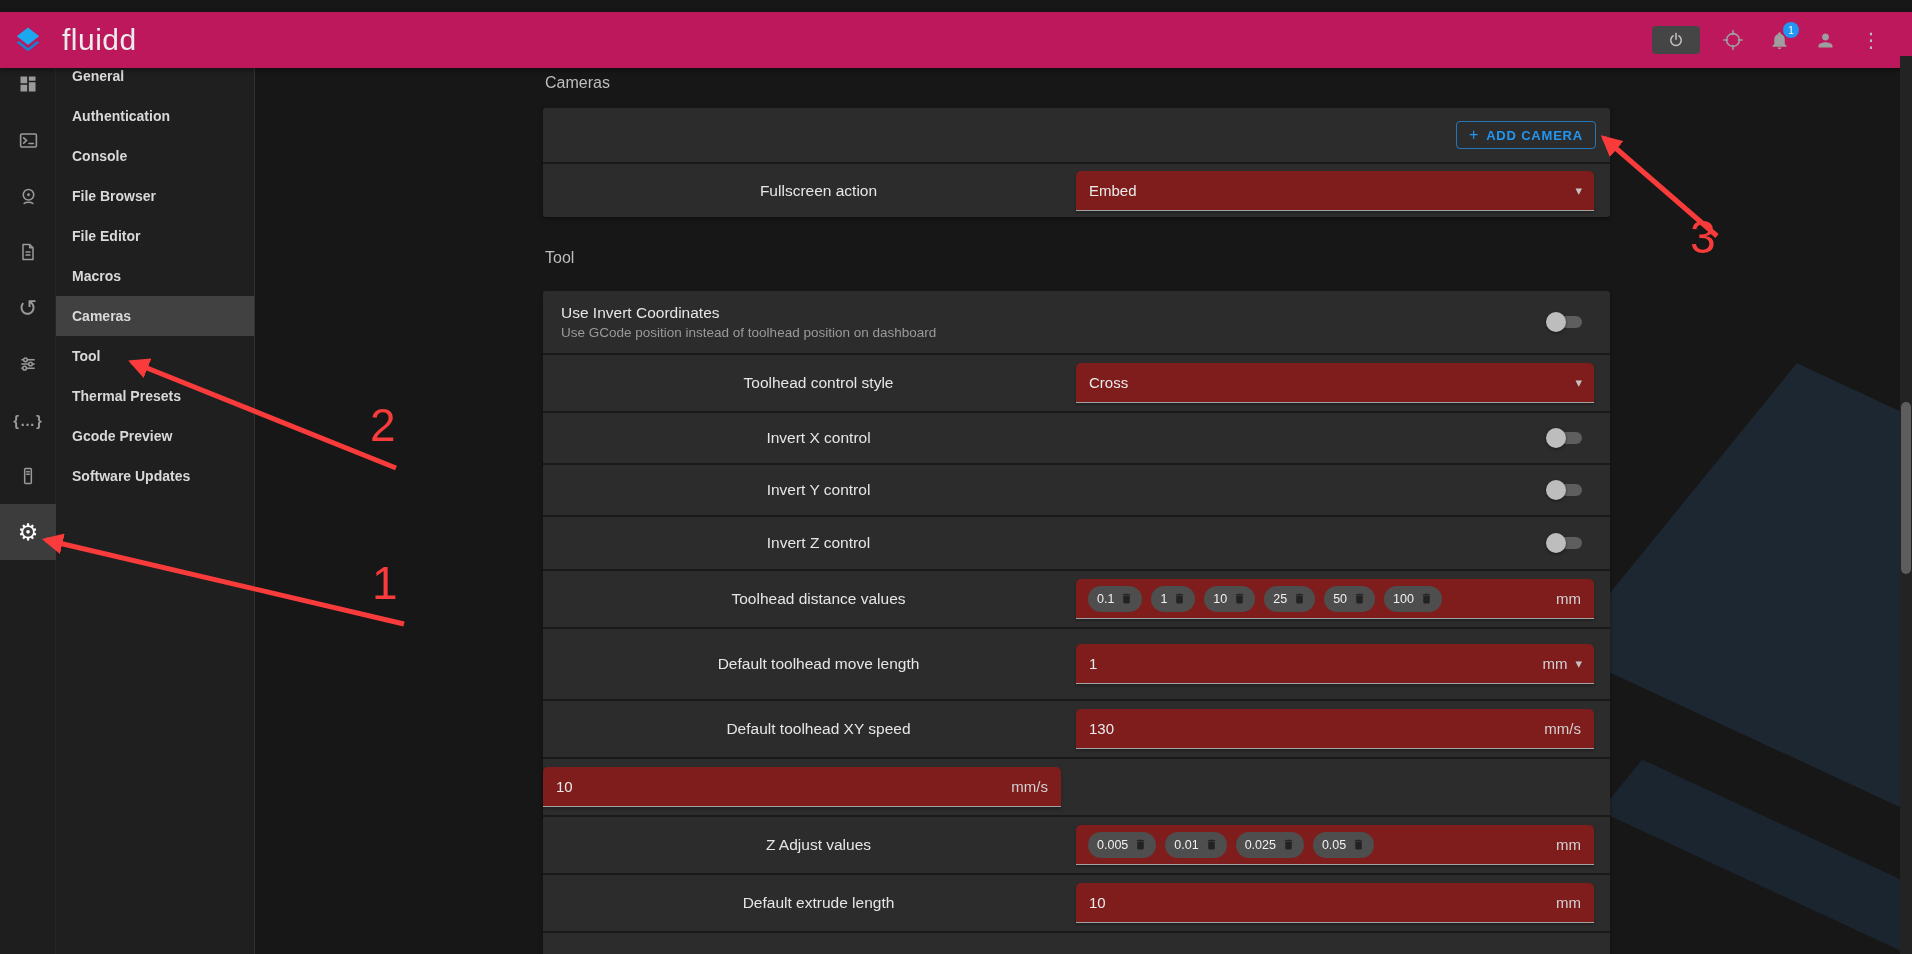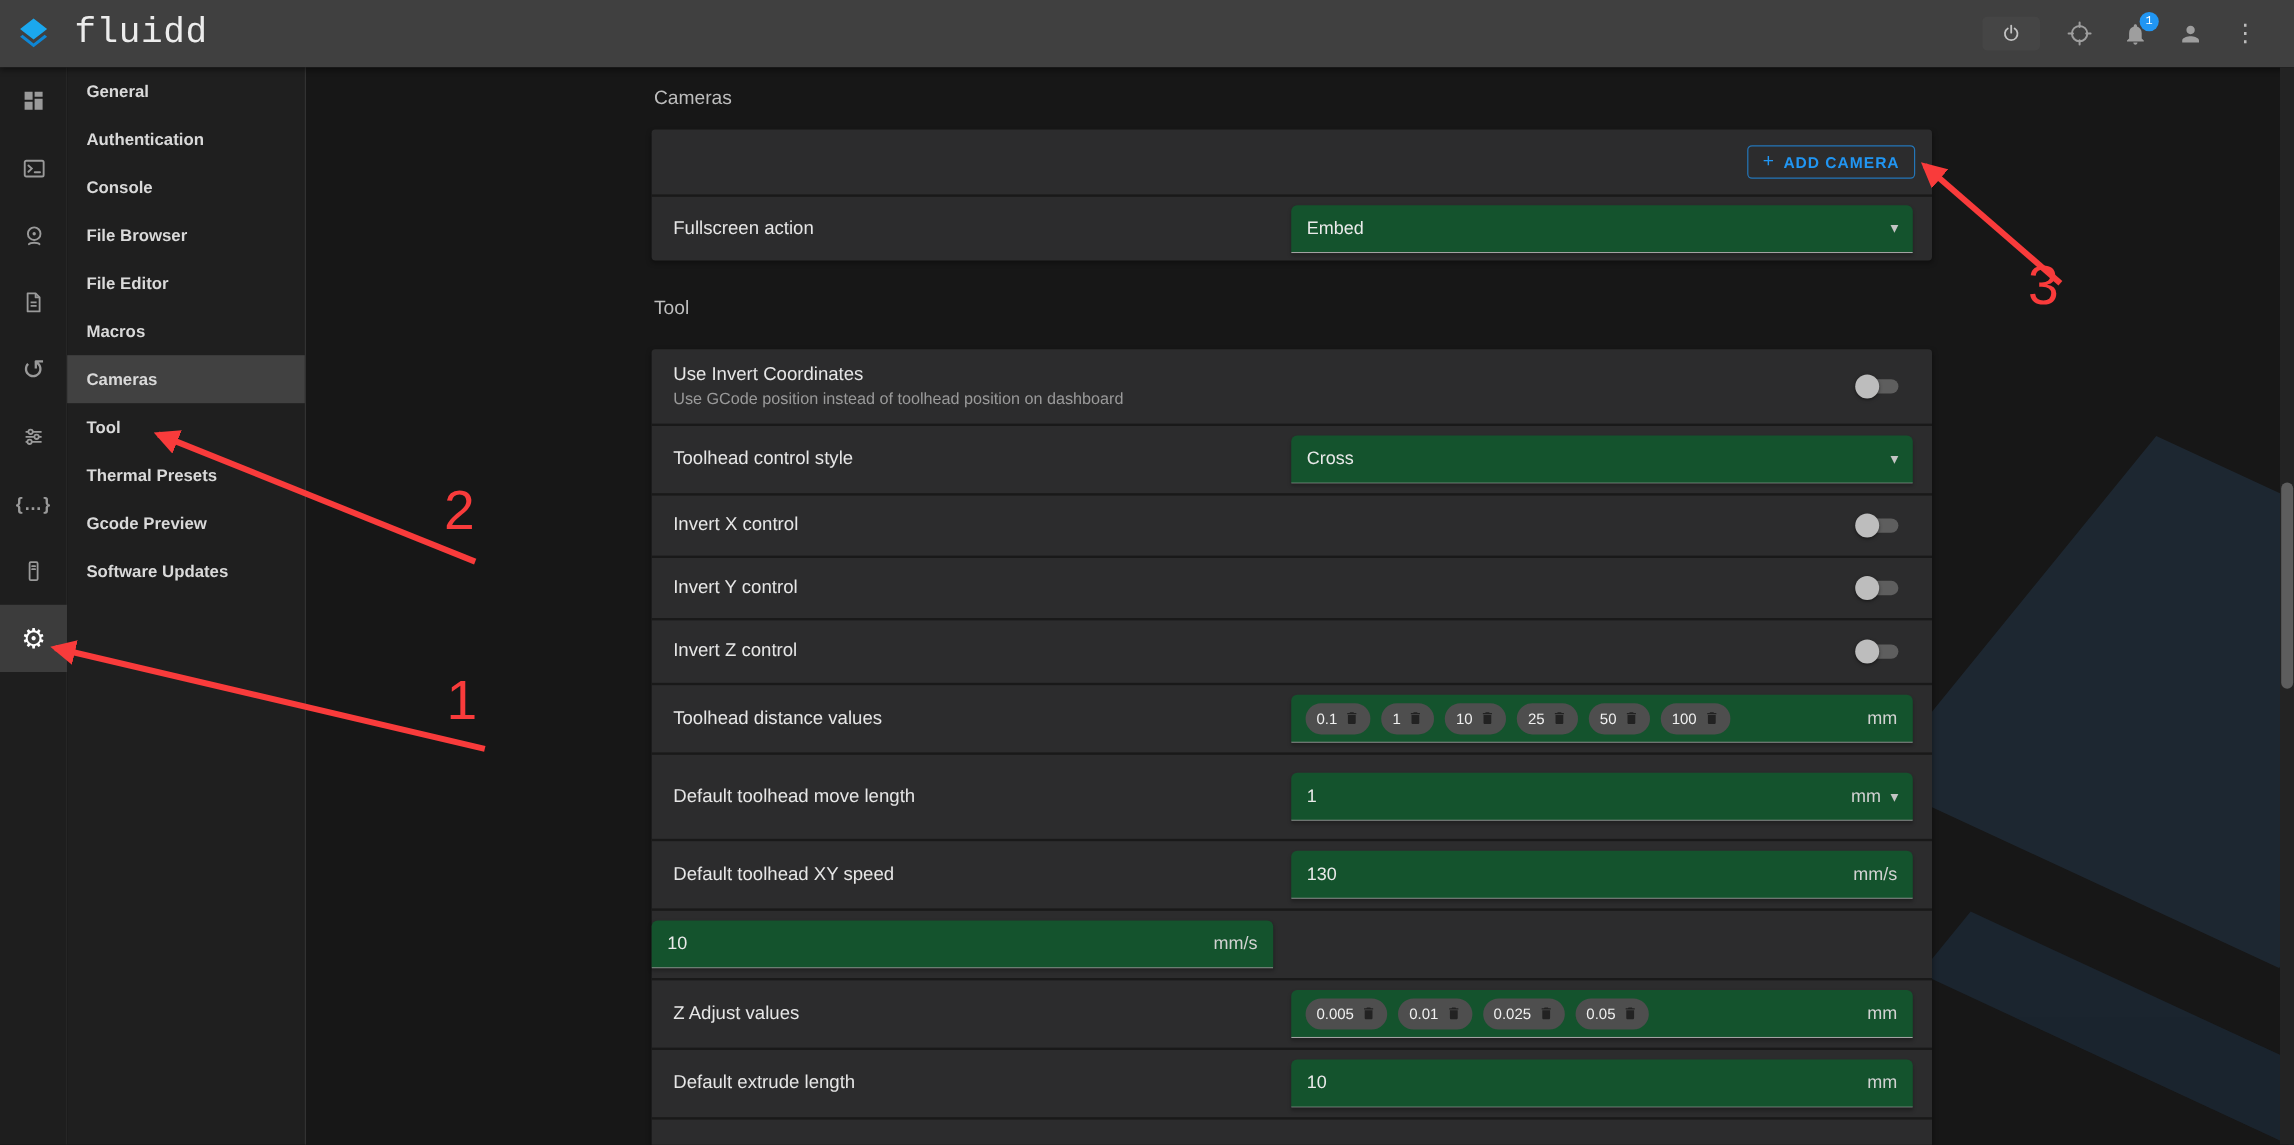--- a/index.html
+++ b/index.html
@@ -6,22 +6,22 @@
   html,body { width:1912px; height:954px; overflow:hidden; }
   body {
     background:#171717;
     font-family:"Liberation Sans","DejaVu Sans",sans-serif;
     color:#e4e4e4; position:relative;
   }
   
   .watermark { position:absolute; left:1480px; top:290px; width:780px; height:780px;
     z-index:1; transform:rotate(-13deg); opacity:.9; pointer-events:none; }
   
-  .appbar { position:absolute; left:0; top:0; right:0; height:56px; background:#404040;
-    z-index:40; display:flex; align-items:center; box-shadow:0 2px 5px rgba(0,0,0,.45);font-family:Liberation Mono, monospace; }
+  .appbar { position:absolute; left:0; top:12px; right:0; height:56px; background:#be185d;
+    z-index:40; display:flex; align-items:center; box-shadow:0 2px 5px rgba(0,0,0,.45); }
   .logo { width:56px; display:flex; justify-content:center; align-items:center; }
   .app-title { font-size:30px; font-weight:400; color:#ececec; letter-spacing:.5px; margin-left:6px; }
   .appbar-right { position:absolute; right:28px; top:0; height:56px; display:flex; align-items:center; gap:20px; }
   .estop { width:48px; height:28px; background:#454545; border:none; border-radius:4px;
     display:flex; align-items:center; justify-content:center; cursor:pointer; }
   .abicon { width:26px; height:26px; display:flex; align-items:center; justify-content:center;
     position:relative; color:#9e9e9e; }
   .kebab { font-size:20px; color:#bdbdbd; }
   .badge { position:absolute; top:-5px; right:-7px; min-width:16px; height:16px; border-radius:8px;
     background:#2196f3; color:#fff; font-size:10px; display:flex; align-items:center; justify-content:center; }
@@ -39,28 +39,28 @@
   .side-item { height:40px; display:flex; align-items:center; padding-left:16px;
     font-size:14px; font-weight:700; color:#d9d9d9; cursor:pointer; }
   .side-item.selected { background:#414141; }
   
   .content { position:absolute; left:543px; top:56px; width:1067px; z-index:10; }
   .section-title { margin:18px 2px 0; height:20px; font-size:16px; color:#bdbdbd; }
   .section-title.tool { margin-top:32px; }
   .card { background:#2c2c2d; border-radius:3px; margin-top:14px; box-shadow:0 2px 4px rgba(0,0,0,.35); }
   .card.tool-card { margin-top:22px; }
   .row { display:flex; align-items:center; }
-  .rowline { border-top:2px solid #191919; }
+  .rowline { border-top:2px solid #191919;text-align:center; }
   .btn-row { height:54px; justify-content:flex-end; padding-right:14px; }
   .label-wrap { flex:1; padding-left:18px; }
   .row-label { font-size:15.5px; font-weight:500; color:#e6e6e6; }
   .row-sublabel { font-size:13.5px; color:#9a9a9a; margin-top:3px; }
   .control { width:518px; margin-right:16px; flex:none; display:flex; align-items:center; }
   .control.end { justify-content:flex-end; padding-right:10px; }
-  .field { flex:1; height:40px; background:#14532d; border-radius:5px 5px 0 0;
+  .field { flex:1; height:40px; background:#7f1d1d; border-radius:5px 5px 0 0;
     border-bottom:1px solid #a2a2a2; display:flex; align-items:center;
     box-shadow:0 2px 3px rgba(0,0,0,.25); cursor:pointer; }
   .field .val { padding-left:13px; font-size:15px; color:#eaeaea; }
   .field .caret { margin-left:auto; padding-right:12px; color:#c4c4c4; font-size:13px; }
   .field .unit { margin-left:auto; padding-right:13px; color:#d2d2d2; font-size:15px; }
   .unit-wrap { margin-left:auto; display:flex; align-items:center; gap:8px; padding-right:12px; }
   .unit-wrap .u { color:#d2d2d2; font-size:15px; }
   .unit-wrap .caret2 { color:#c4c4c4; font-size:13px; }
   .chips-field { gap:9px; padding-left:12px; }
   .chip { display:inline-flex; align-items:center; height:26px; background:#4e4e4e; border-radius:13px;

